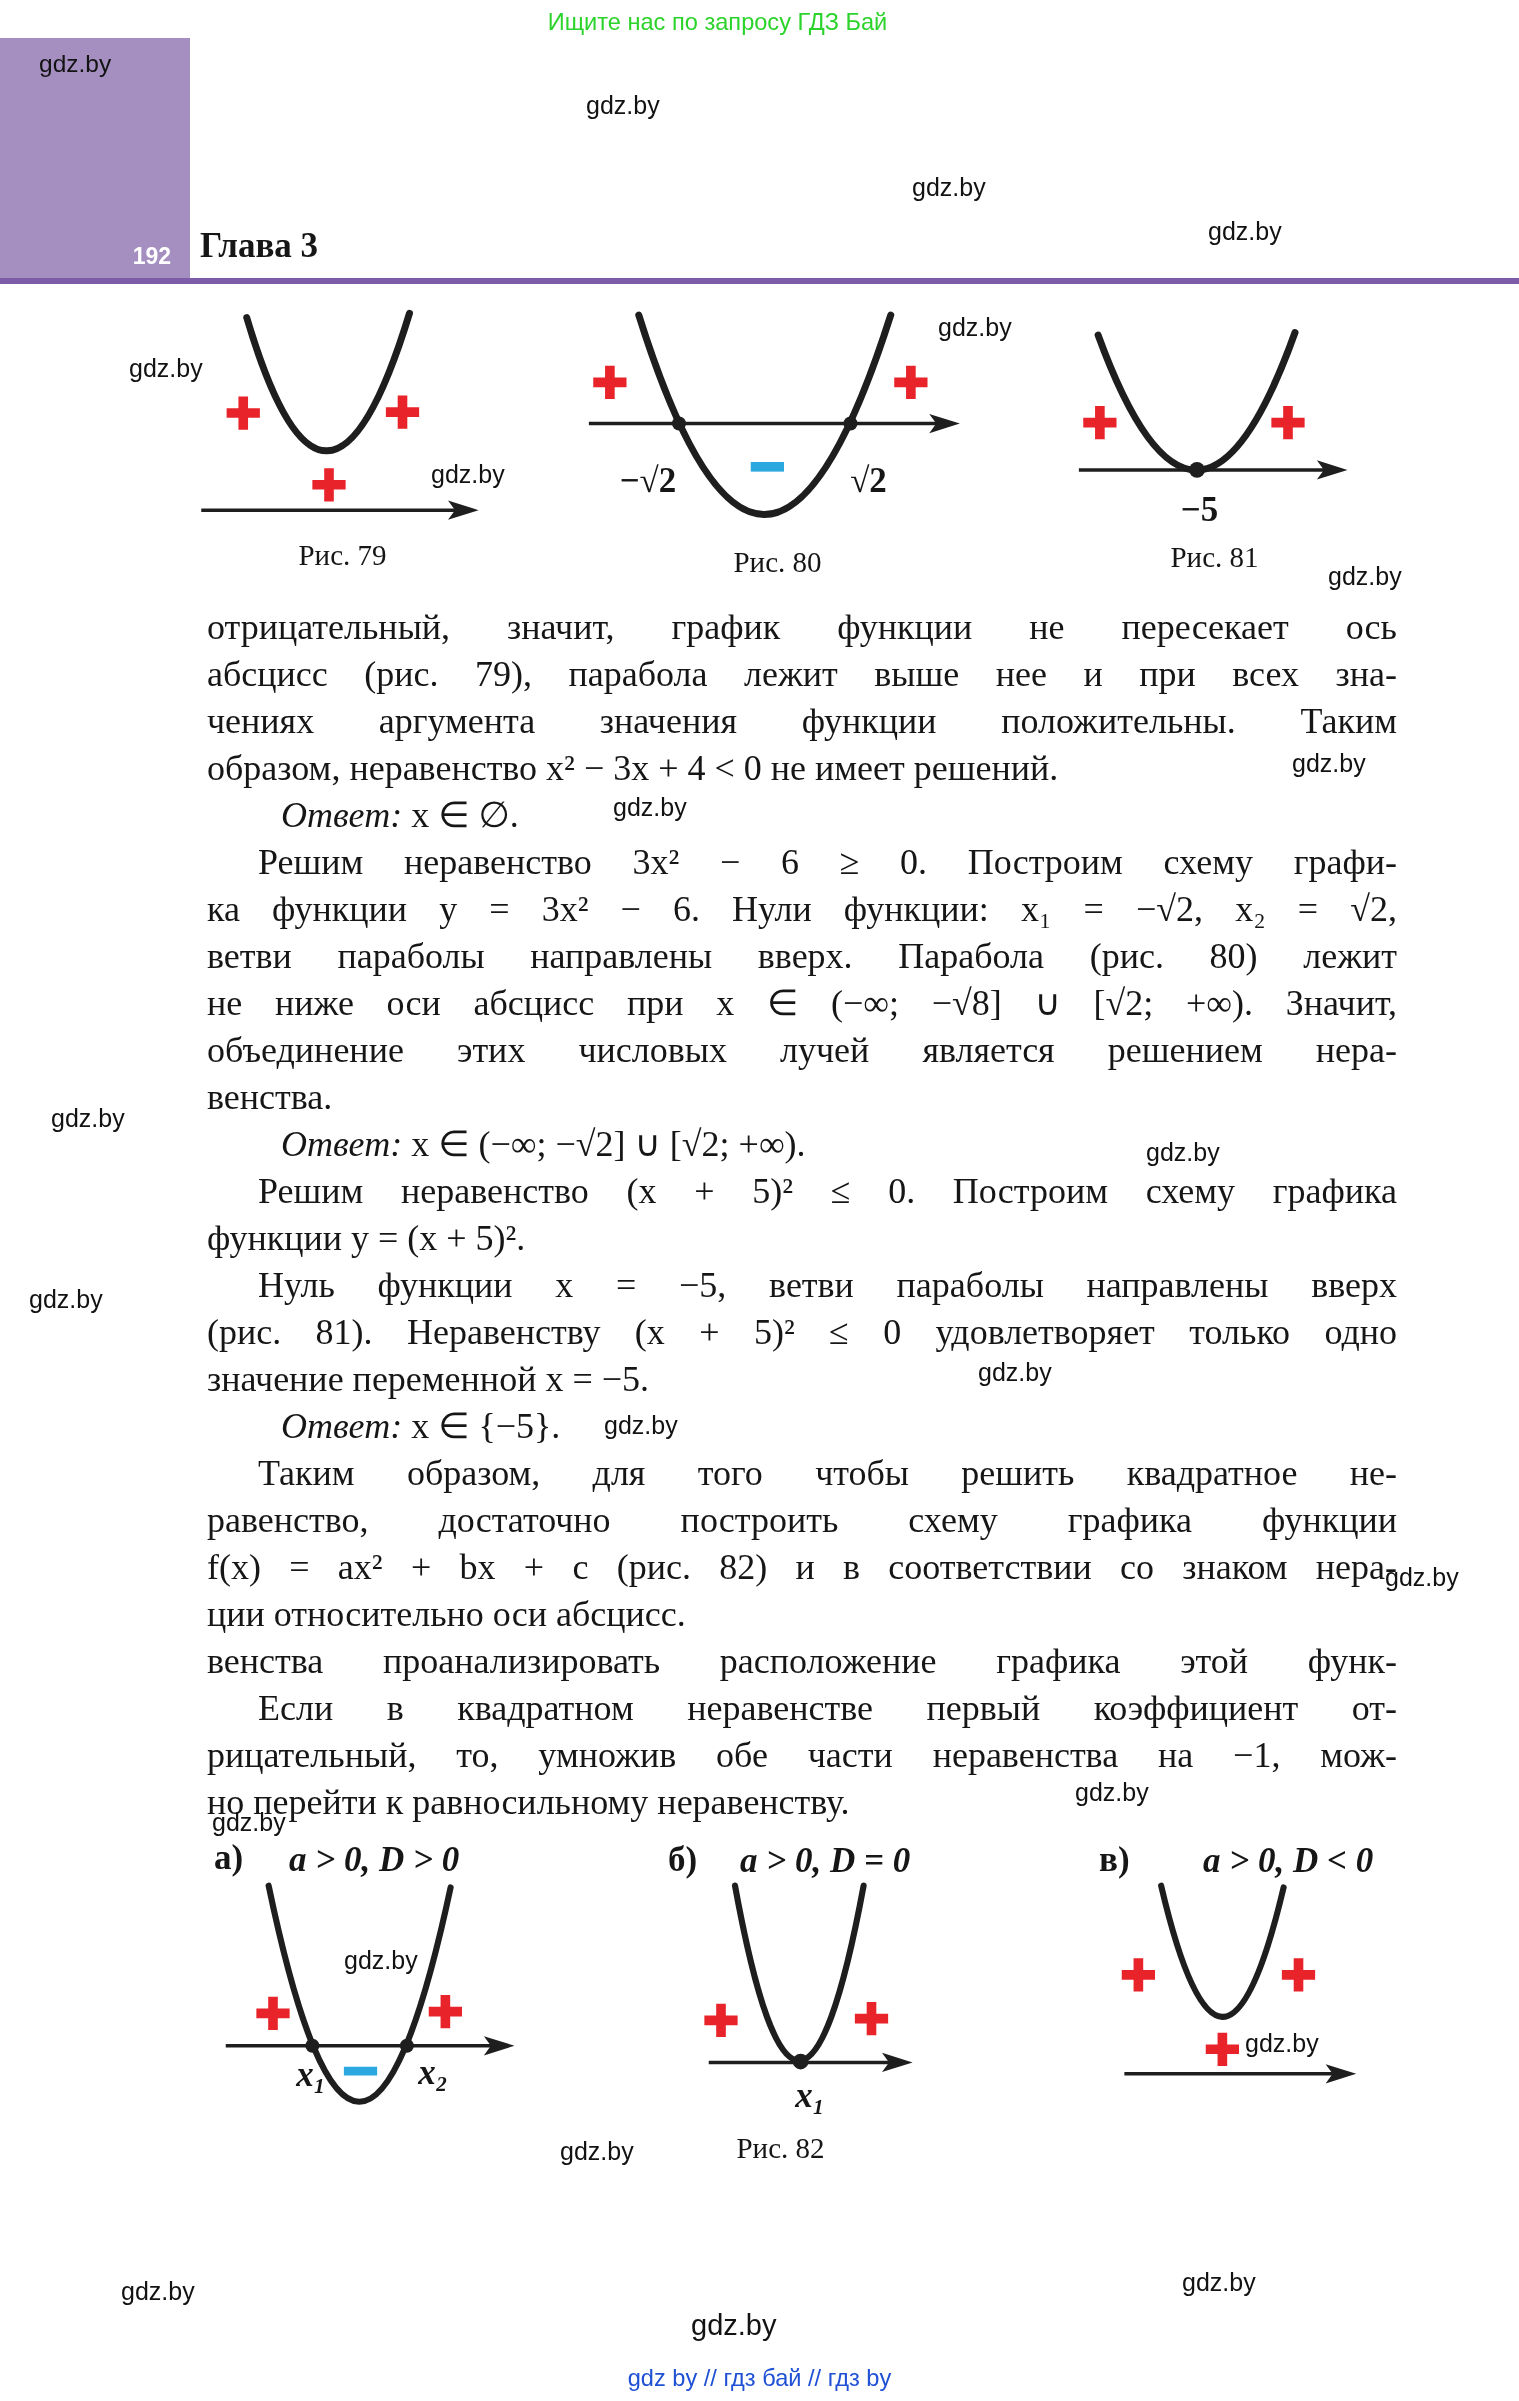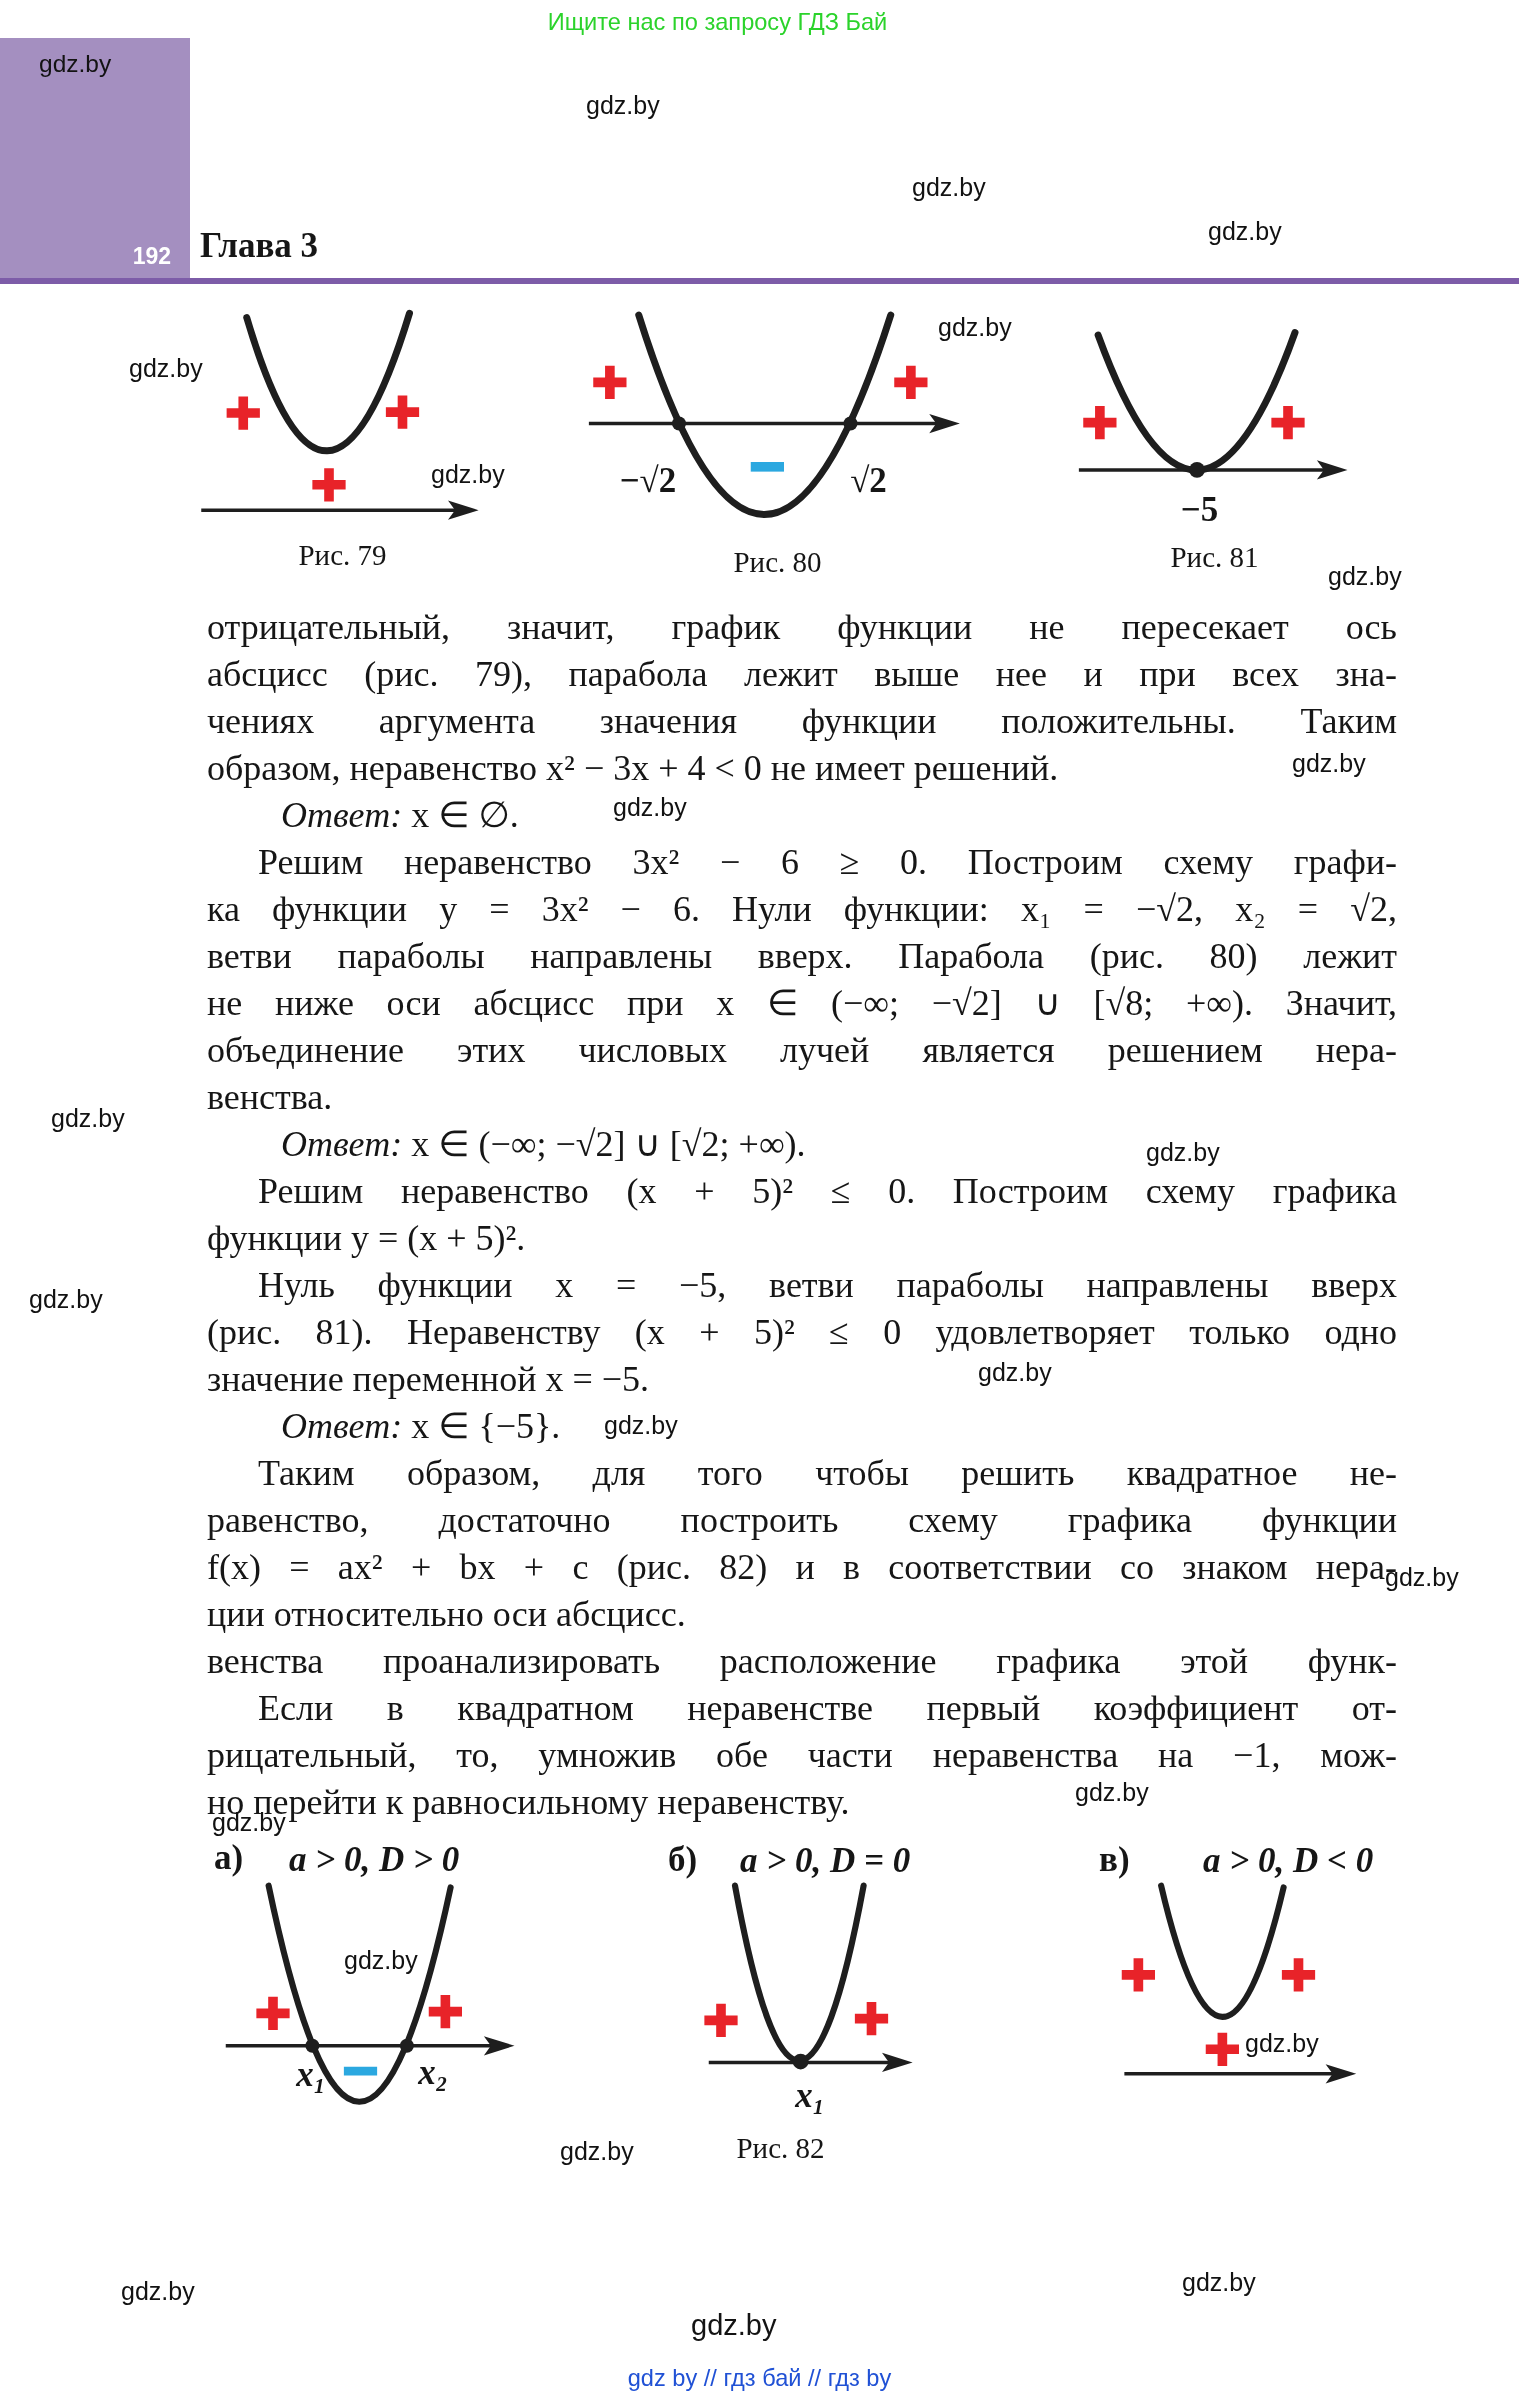--- a/index.html
+++ b/index.html
@@ -137,21 +137,21 @@
 
   <div class="bodytext">
     <div class="bl j">отрицательный, значит, график функции не пересекает ось</div>
     <div class="bl j">абсцисс (рис. 79), парабола лежит выше нее и при всех зна-</div>
     <div class="bl j">чениях аргумента значения функции положительны. Таким</div>
     <div class="bl">образом, неравенство x² − 3x + 4 &lt; 0 не имеет решений.</div>
     <div class="bl ans"><span class="lbl">Ответ:</span><span> x ∈ ∅.</span></div>
     <div class="bl j ind">Решим неравенство 3x² − 6 ≥ 0. Построим схему графи-</div>
     <div class="bl j">ка функции y = 3x² − 6. Нули функции: x₁ = −√2,  x₂ = √2,</div>
     <div class="bl j">ветви параболы направлены вверх. Парабола (рис. 80) лежит</div>
-    <div class="bl j">не ниже оси абсцисс при x ∈ (−∞; −√2] ∪ [√8; +∞). Значит,</div>
+    <div class="bl j">не ниже оси абсцисс при x ∈ (−∞; −√8] ∪ [√2; +∞). Значит,</div>
     <div class="bl j">объединение этих числовых лучей является решением нера-</div>
     <div class="bl">венства.</div>
     <div class="bl ans"><span class="lbl">Ответ:</span><span> x ∈ (−∞; −√2] ∪ [√2; +∞).</span></div>
     <div class="bl j ind">Решим неравенство (x + 5)² ≤ 0. Построим схему графика</div>
     <div class="bl">функции y = (x + 5)².</div>
     <div class="bl j ind">Нуль функции x = −5, ветви параболы направлены вверх</div>
     <div class="bl j">(рис. 81). Неравенству (x + 5)² ≤ 0 удовлетворяет только одно</div>
     <div class="bl">значение переменной x = −5.</div>
     <div class="bl ans"><span class="lbl">Ответ:</span><span> x ∈ {−5}.</span></div>
     <div class="bl j ind">Таким образом, для того чтобы решить квадратное не-</div>

